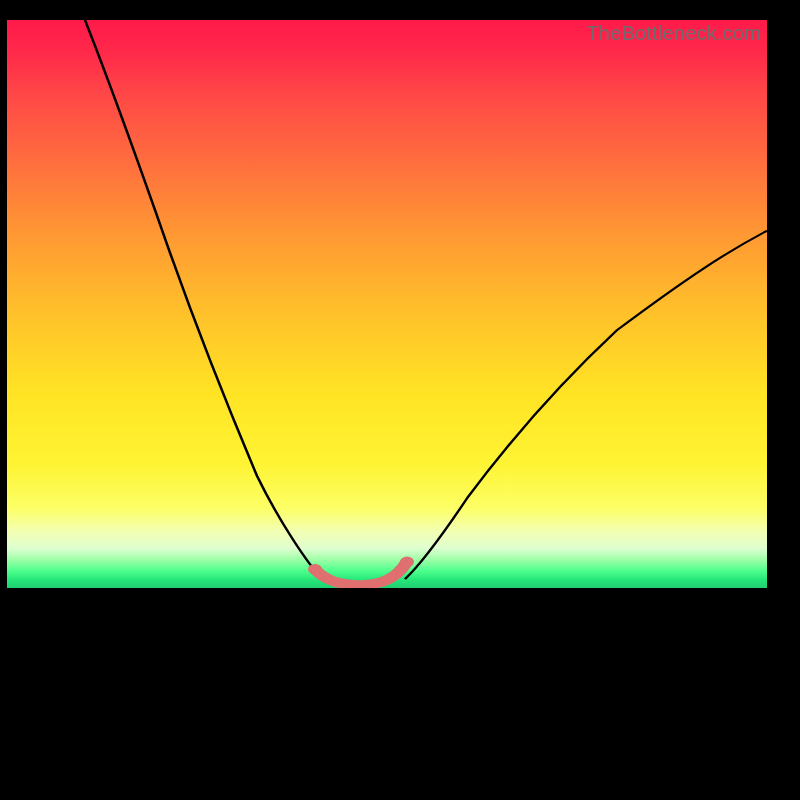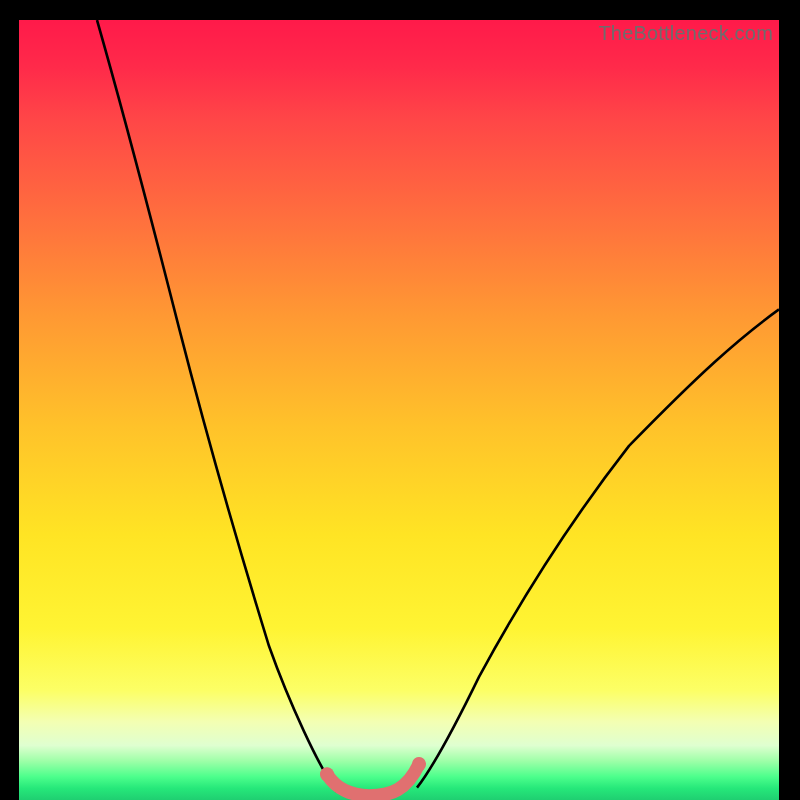--- a/index.html
+++ b/index.html
@@ -14,24 +14,24 @@
   .frame {
     position: absolute;
     left: 20px;
     top: 20px;
     width: 760px;
     height: 760px;
     background: #000;
   }
   .plot-area {
     position: absolute;
-    left: 19px;
+    left: 7px;
     top: 20px;
     width: 760px;
-    height: 780px;
+    height: 568px;
     overflow: hidden;
   }
   .gradient {
     position: absolute;
     left: 0;
     top: 0;
     width: 100%;
     height: 100%;
     background: linear-gradient(
       to bottom,

